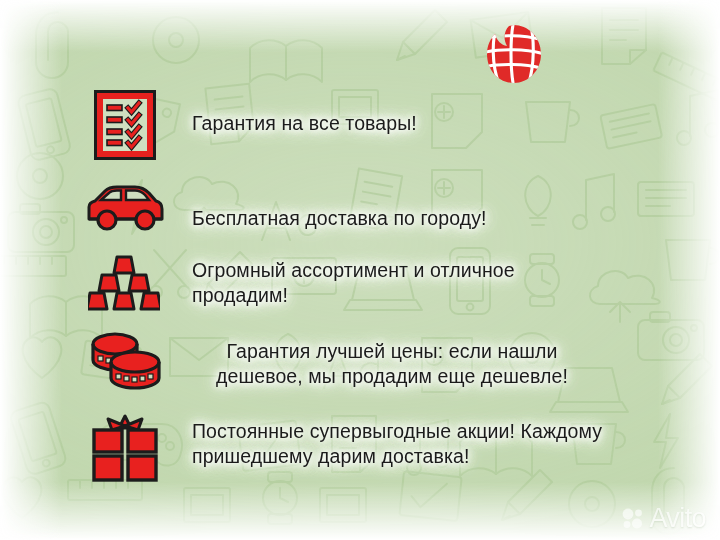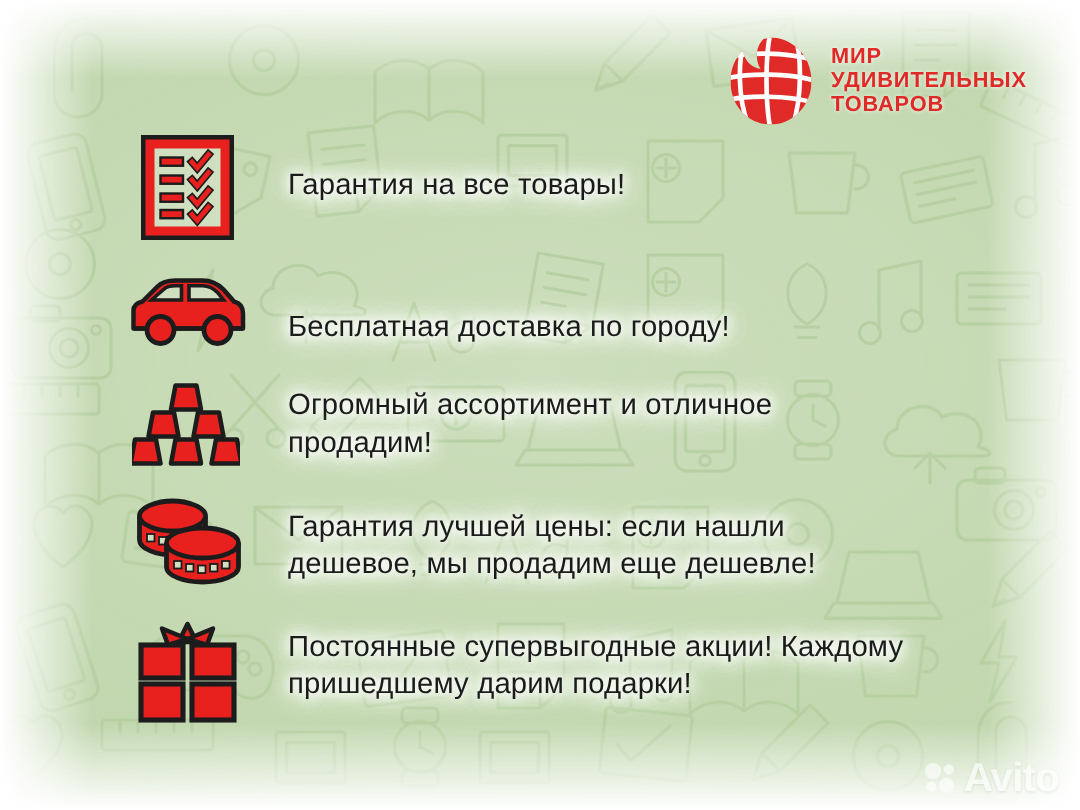--- a/index.html
+++ b/index.html
@@ -82,34 +82,34 @@
   .r1 .ico{left:92px;top:88px;width:66px;height:74px;}
   .r1 .txt{left:192px;top:111px;width:420px;}
 
   .r2 .ico{left:85px;top:181px;width:80px;height:52px;}
   .r2 .txt{left:192px;top:191px;width:430px;margin-top:15px;}
 
   .r3 .ico{left:88px;top:253px;width:72px;height:60px;}
   .r3 .txt{left:192px;top:258px;width:390px;}
 
   .r4 .ico{left:85px;top:330px;width:80px;height:64px;}
-  .r4 .txt{left:192px;top:339px;width:400px;}
+  .r4 .txt{left:192px;top:339px;width:400px;text-align:center;}
 
   .r5 .ico{left:88px;top:412px;width:74px;height:72px;}
   .r5 .txt{left:192px;top:419px;width:420px;}
 
   
   .avito{
     position:absolute;right:14px;bottom:8px;z-index:7;
     display:flex;align-items:center;gap:5px;
     opacity:.62;
   }
   .avito .dots{width:22px;height:22px;flex:0 0 auto;}
   .avito .word{
-    color:#ffffff;font-size:27px;font-weight:bold;letter-spacing:-.6px;
+    color:#ffffff;font-size:27px;font-weight:normal;letter-spacing:-.6px;
     text-shadow:0 1px 2px rgba(120,150,110,.35);
     line-height:1;
   }
 </style>
 </head>
 <body>
 
 <div id="poster">
 
   <div class="doodle-layer">
@@ -332,25 +332,20 @@
             <path d="M-4 18 C12 12 44 12 66 20"></path>
             <path d="M-4 32 C12 26 48 26 66 34"></path>
             <path d="M-2 46 C12 41 46 41 64 48"></path>
             <path d="M16 -2 C8 14 8 46 18 66"></path>
             <path d="M31 -2 C27 14 27 48 31 66"></path>
             <path d="M46 -2 C52 14 52 46 44 66"></path>
           </g>
         </g>
       </svg>
     </span>
-    <span class="logo-text">
-      <span>МИР</span>
-      <span>УДИВИТЕЛЬНЫХ</span>
-      <span>ТОВАРОВ</span>
-    </span>
   </div>
 
   <div class="rows">
 
     <div class="row r1">
       <span class="ico">
         <svg viewBox="0 0 66 74" xmlns="http://www.w3.org/2000/svg">
           <rect x="2" y="2" width="62" height="70" fill="#1c1c1c"></rect>
           <rect x="5" y="5" width="56" height="64" fill="#e8211f"></rect>
           <rect x="11" y="11" width="44" height="52" fill="#cfdfc0"></rect>
@@ -449,21 +444,21 @@
             <path d="M37 14 L54 7 L50 18 Z"></path>
           </g>
           <g fill="#e8211f" stroke="#1c1c1c" stroke-width="3.4">
             <rect x="6" y="18" width="28" height="22"></rect>
             <rect x="40" y="18" width="28" height="22"></rect>
             <rect x="6" y="44" width="28" height="24"></rect>
             <rect x="40" y="44" width="28" height="24"></rect>
           </g>
         </svg>
       </span>
-      <span class="txt">Постоянные супервыгодные акции! Каждому пришедшему дарим подарки!</span>
+      <span class="txt">Постоянные супервыгодные акции! Каждому пришедшему дарим доставка!</span>
     </div>
 
   </div>
 
   <div class="vignette"></div>
 
   <div class="avito">
     <span class="dots">
       <svg viewBox="0 0 22 22" xmlns="http://www.w3.org/2000/svg">
         <circle cx="6" cy="6" r="5.4" fill="#ffffff"></circle>

